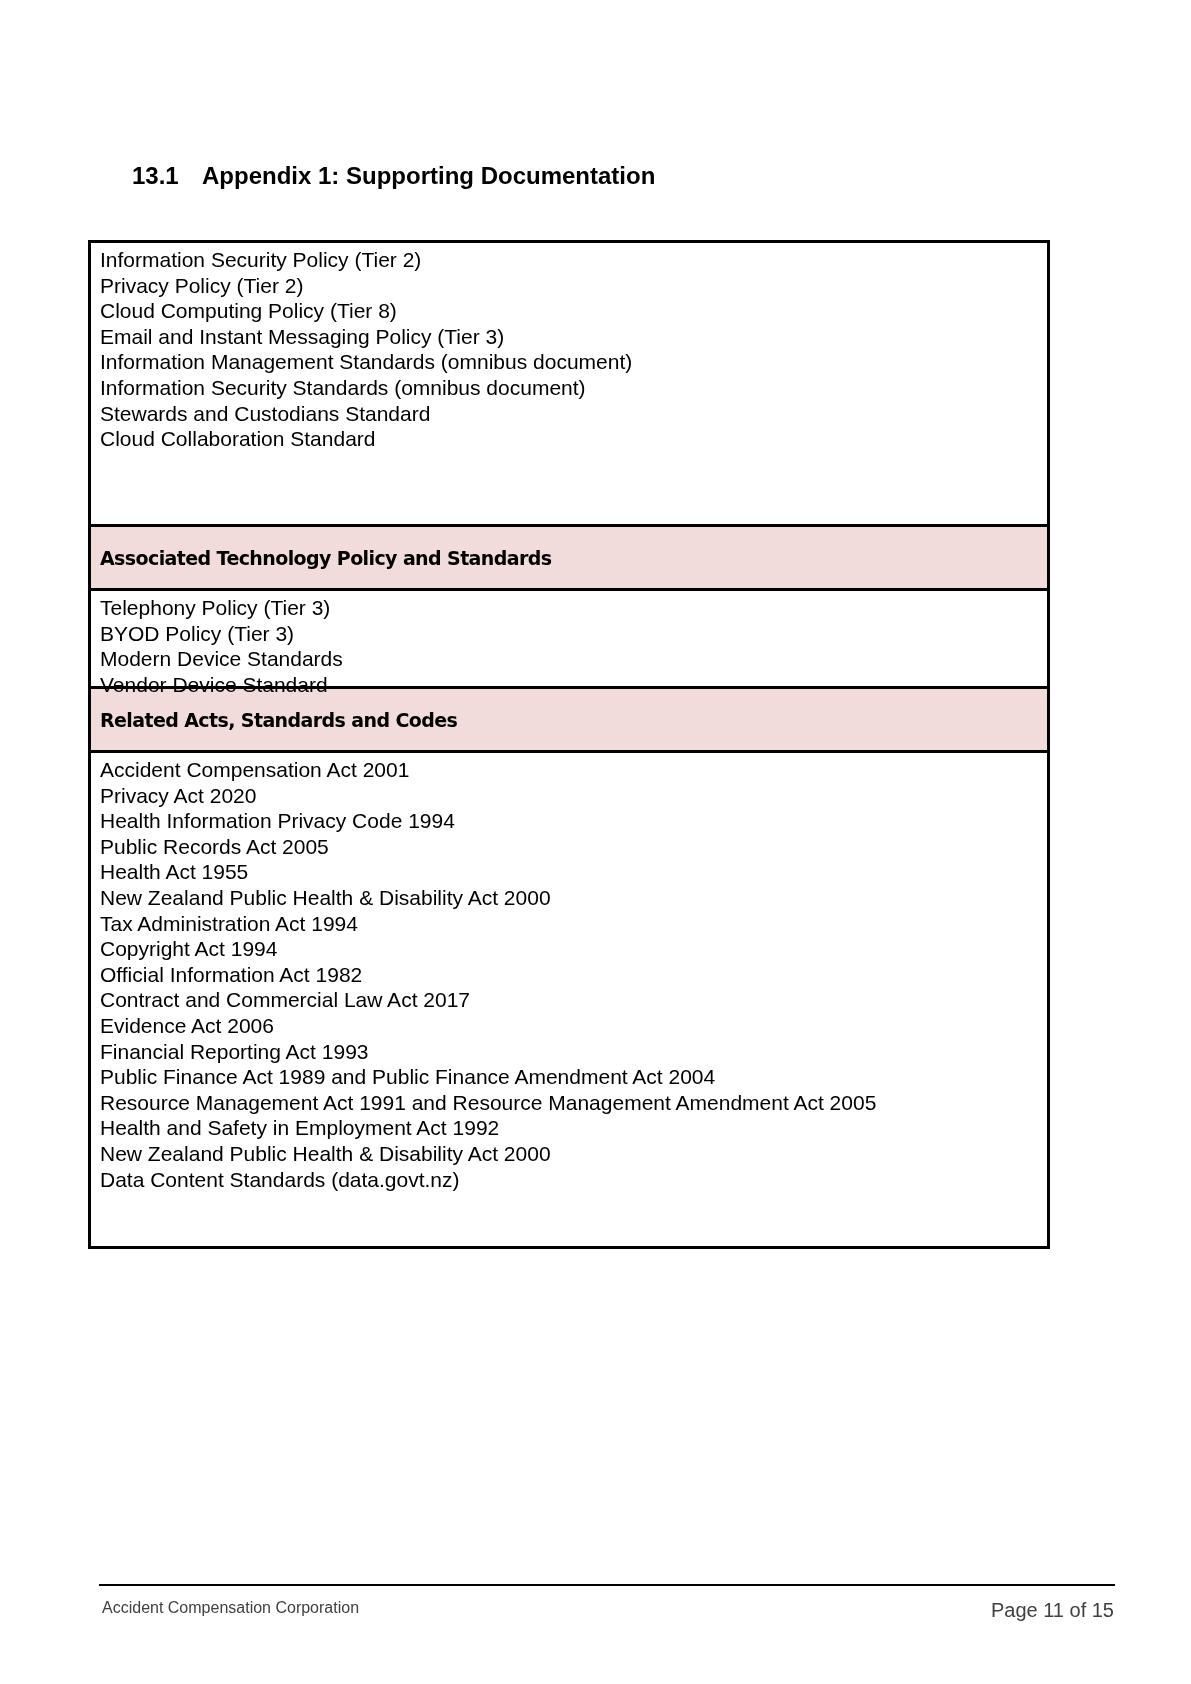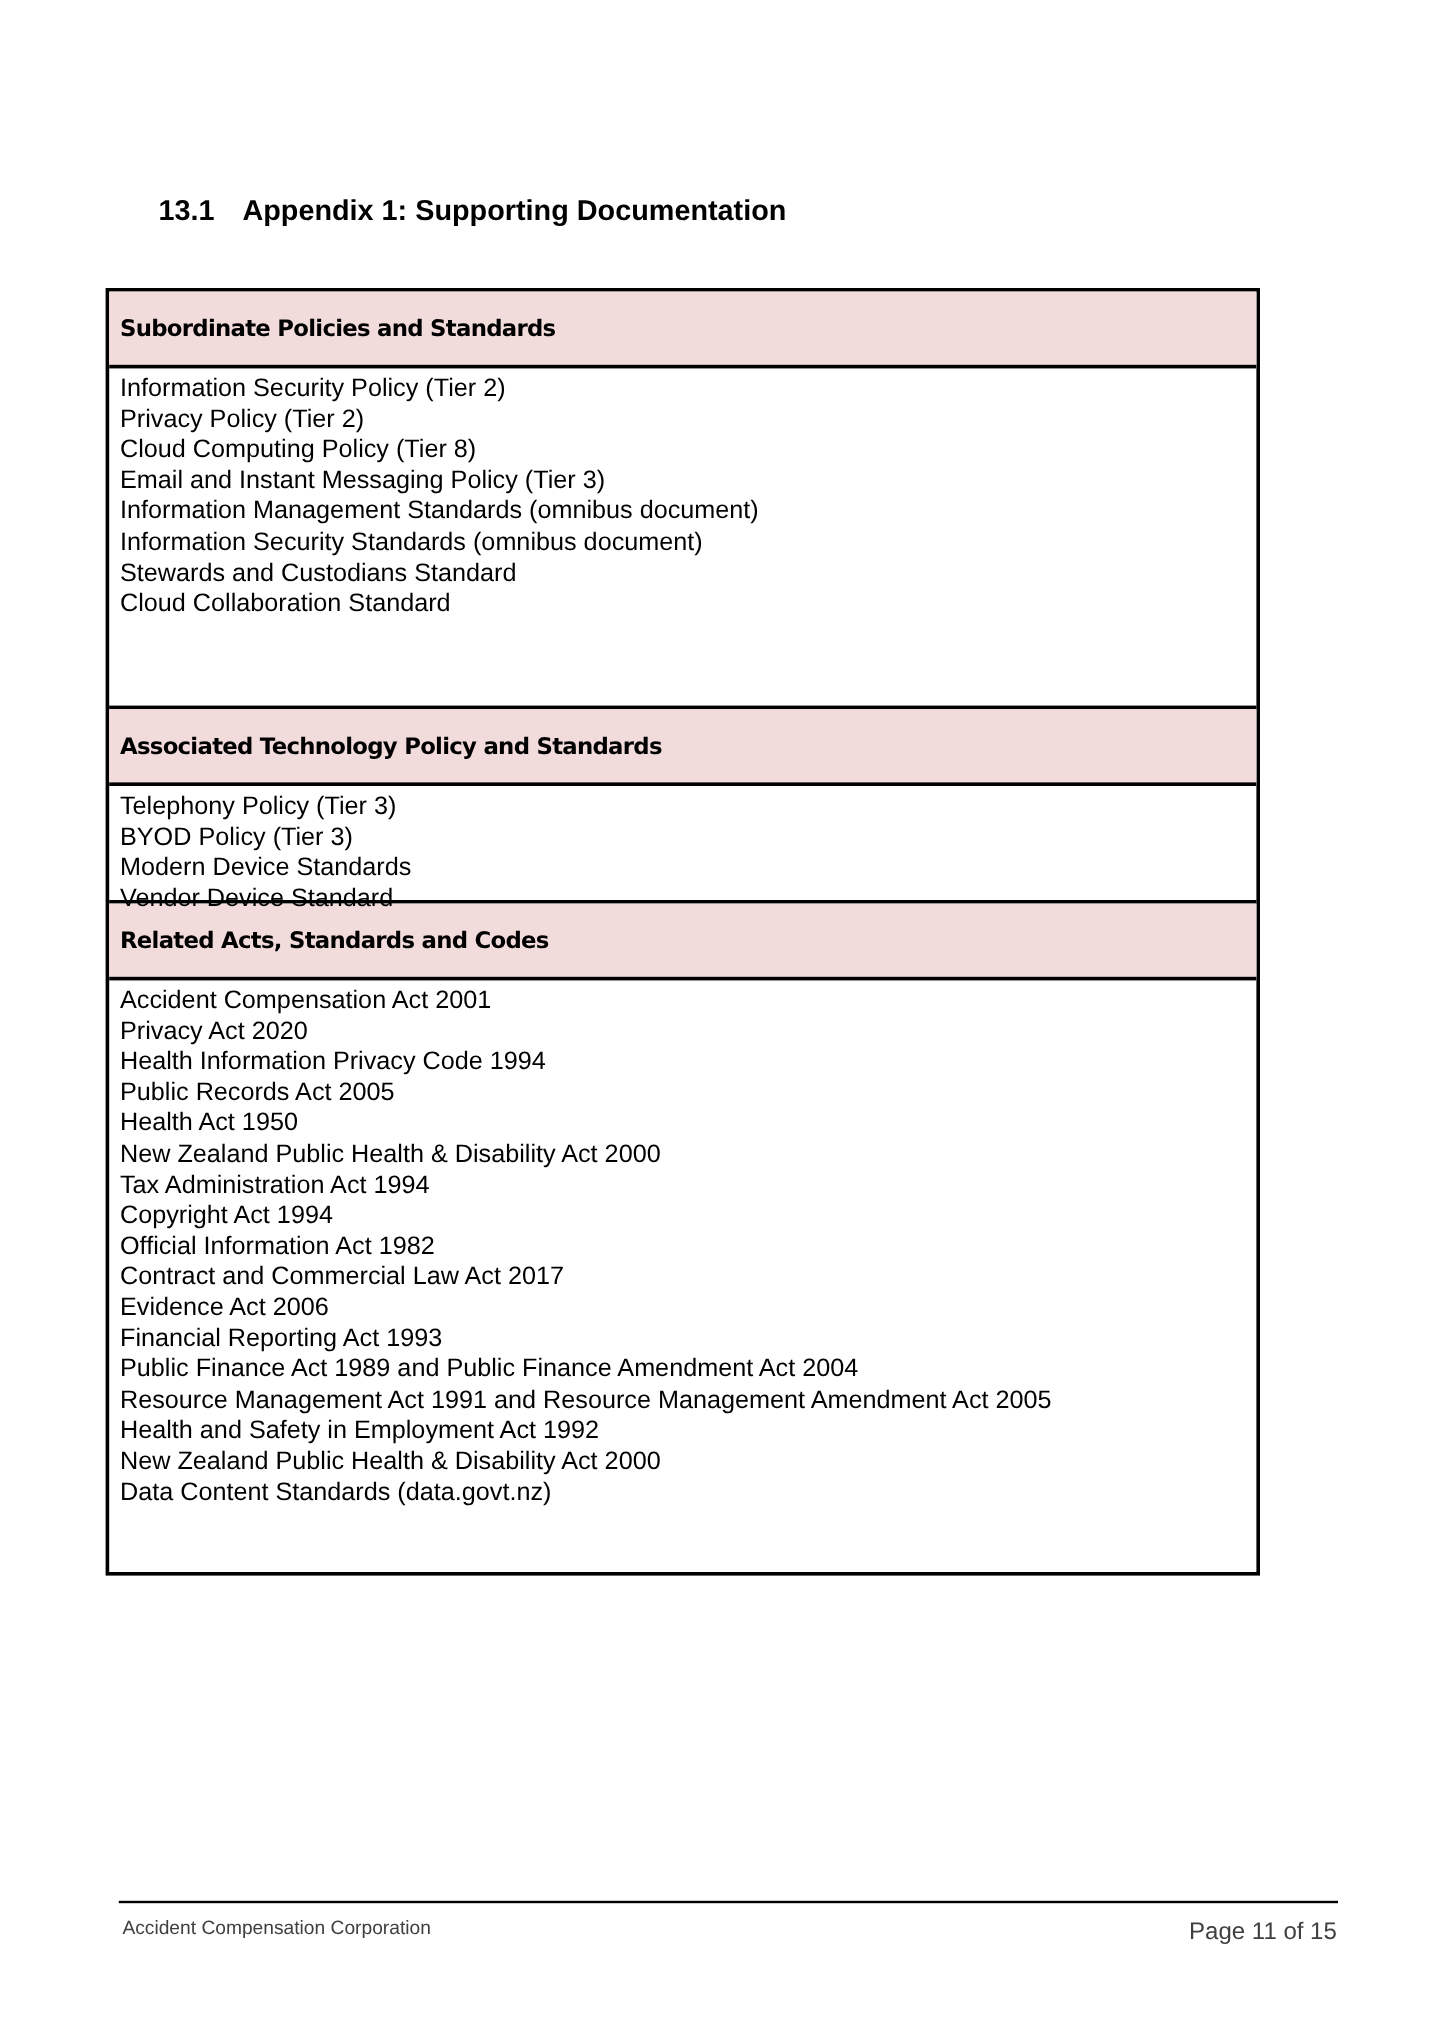--- a/index.html
+++ b/index.html
@@ -25,23 +25,20 @@
   .footer-right { position: absolute; right: 77px; top: 1599px; font-size: 20px; color: #404040; }
 </style>
 </head>
 <body>
 
 <div class="title">
   <span class="num">13.1</span><span>Appendix 1: Supporting Documentation</span>
 </div>
 
 <div class="doc-table">
-  <div class="section-header">
-    <span>Subordinate Policies and Standards</span>
-  </div>
   <div class="section-body body-1">
     <div class="item">Information Security Policy (Tier 2)</div>
     <div class="item">Privacy Policy (Tier 2)</div>
     <div class="item">Cloud Computing Policy (Tier 8)</div>
     <div class="item">Email and Instant Messaging Policy (Tier 3)</div>
     <div class="item">Information Management Standards (omnibus document)</div>
     <div class="item">Information Security Standards (omnibus document)</div>
     <div class="item">Stewards and Custodians Standard</div>
     <div class="item">Cloud Collaboration Standard</div>
   </div>
@@ -57,21 +54,21 @@
   </div>
 
   <div class="section-header">
     <span>Related Acts, Standards and Codes</span>
   </div>
   <div class="section-body body-3">
     <div class="item">Accident Compensation Act 2001</div>
     <div class="item">Privacy Act 2020</div>
     <div class="item">Health Information Privacy Code 1994</div>
     <div class="item">Public Records Act 2005</div>
-    <div class="item">Health Act 1950</div>
+    <div class="item">Health Act 1955</div>
     <div class="item">New Zealand Public Health &amp; Disability Act 2000</div>
     <div class="item">Tax Administration Act 1994</div>
     <div class="item">Copyright Act 1994</div>
     <div class="item">Official Information Act 1982</div>
     <div class="item">Contract and Commercial Law Act 2017</div>
     <div class="item">Evidence Act 2006</div>
     <div class="item">Financial Reporting Act 1993</div>
     <div class="item">Public Finance Act 1989 and Public Finance Amendment Act 2004</div>
     <div class="item">Resource Management Act 1991 and Resource Management Amendment Act 2005</div>
     <div class="item">Health and Safety in Employment Act 1992</div>

